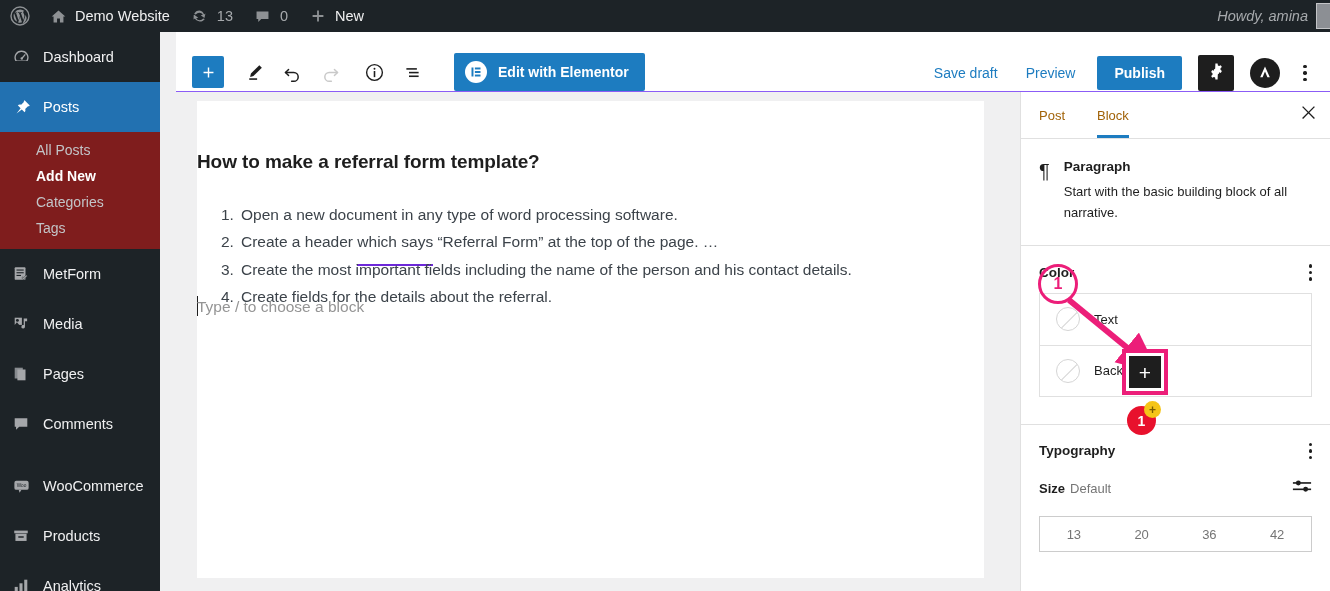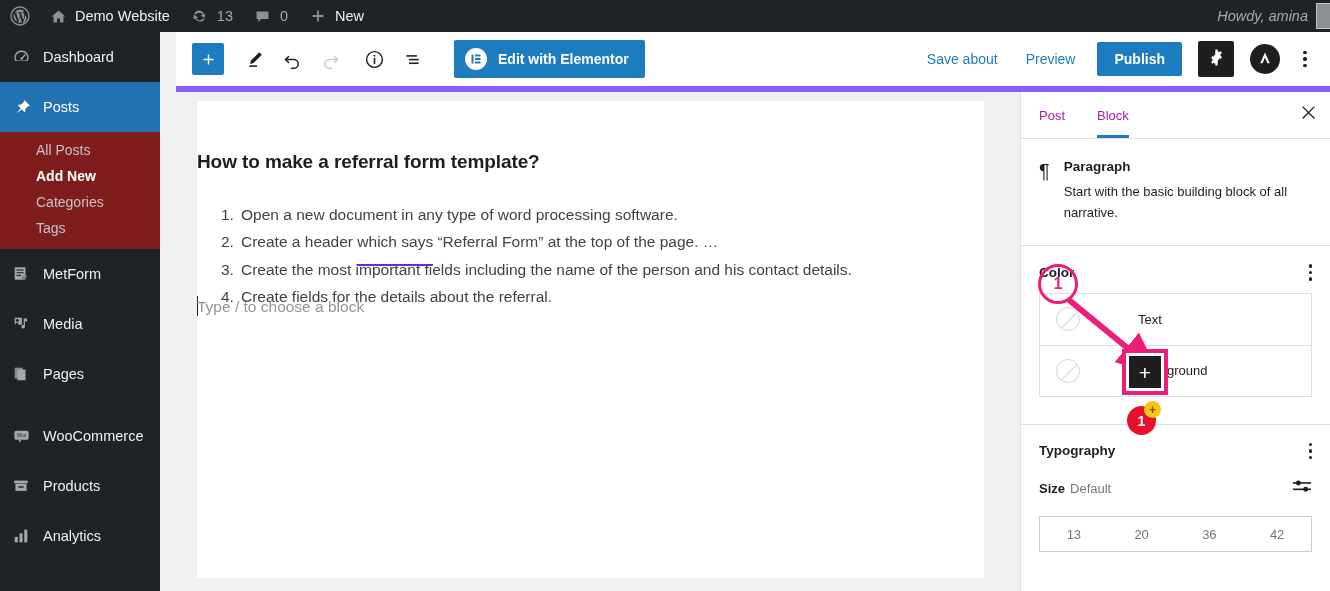--- a/index.html
+++ b/index.html
@@ -73,22 +73,22 @@
   
   #editor {
     position: absolute; top: 32px; left: 176px;
     width: 1154px; height: 559px;
     background: #f0f0f1;
   }
 
   
   #editor-header {
     position: absolute; top: 0; left: 0; width: 1154px; height: 60px;
-    background: #fff; border-bottom: 6px solid #8b5cf6;
-    display: flex; align-items: center;
+    background: #fff; border-bottom: 1px solid #8b5cf6;
+    display: flex; align-items: flex-end;
   }
   .hdr-left { display: flex; align-items: center; padding-left: 16px; gap: 2px; }
   .hdr-right { margin-left: auto; display: flex; align-items: center; padding-right: 10px; gap: 4px; }
   .tb-btn {
     width: 36px; height: 36px;
     display: flex; align-items: center; justify-content: center;
     border-radius: 2px;
     color: #1e1e1e;
   }
   .tb-btn.adder { background: #1d7cc0; color: #fff; width: 32px; height: 32px; margin-right: 10px; }
@@ -235,21 +235,21 @@
     background: #fff; border-left: 1px solid #e0e0e0;
     font-size: 13px; color: #1e1e1e;
     overflow: hidden;
   }
   .sb-tabs {
     height: 47px; display: flex; align-items: stretch;
     border-bottom: 1px solid #e0e0e0; position: relative;
   }
   .sb-tab {
     padding: 0 16px; display: flex; align-items: center;
-    font-size: 13px; color: #a21caf; position: relative;
+    font-size: 13px; color: #a16207; position: relative;
   }
   .sb-tab:first-child { padding-left: 18px; }
   .sb-tab.active::after {
     content: ""; position: absolute; left: 16px; right: 16px; bottom: 0;
     height: 3px; background: #1d7cc0;
   }
   .sb-close {
     margin-left: auto; width: 44px;
     display: flex; align-items: center; justify-content: center;
     font-size: 17px; color: #1e1e1e;
@@ -277,21 +277,21 @@
   .color-row + .color-row { border-top: 1px solid #e0e0e0; }
   .swatch {
     width: 24px; height: 24px; border-radius: 50%;
     border: 1px solid #d5d5d5; position: relative; overflow: hidden;
   }
   .swatch::after {
     content: ""; position: absolute; left: -3px; top: 11px;
     width: 32px; height: 1px; background: #d5d5d5;
     transform: rotate(-45deg);
   }
-  .color-label { font-size: 13px; margin-left: 44px; }
+  .color-label { font-size: 13px; }
   .typo-sep { height: 1px; background: #e0e0e0; margin-top: 27px; }
   .size-row {
     display: flex; align-items: center;
     padding: 0 18px; height: 34px;
   }
   .size-label { font-size: 13px; font-weight: bold; }
   .size-value { font-size: 13px; color: #757575; margin-left: 5px; }
   .sliders-icon { margin-left: auto; }
   .size-presets {
     margin: 11px 18px 0 18px; border: 1px solid #ccc;
@@ -407,20 +407,28 @@
   <div class="menu-top tall">
     <span class="menu-icon">
       <svg width="18" height="18" viewBox="0 0 20 20">
           <rect x="3" y="3" width="9" height="12" fill="#9fa2a6"></rect>
           <rect x="6" y="5" width="9" height="12" fill="#c3c4c7"></rect>
         </svg>
     </span>
     <span>Pages</span>
   </div>
 
+  <div class="menu-top tall">
+    <span class="menu-icon">
+      <svg width="18" height="18" viewBox="0 0 20 20">
+          <path d="M3 3.5h14v9.5H8l-3.5 3.5V13H3z" fill="#c3c4c7"></path>
+        </svg>
+    </span>
+    <span>Comments</span>
+  </div>
 
   <div class="menu-sep"></div>
 
   <div class="menu-top tall">
     <span class="menu-icon">
       <svg width="19" height="19" viewBox="0 0 20 20">
           <rect x="2.5" y="4" width="15" height="9.5" rx="2" fill="#c3c4c7"></rect>
           <path d="M7 13.5l1 3 2-3z" fill="#c3c4c7"></path>
           <text x="10" y="11" font-size="5" text-anchor="middle" fill="#1d2327" font-family="sans-serif">Woo</text>
         </svg>
@@ -500,21 +508,21 @@
               <rect x="6.5" y="2" width="7.5" height="2.6" fill="#1d7cc0"></rect>
               <rect x="6.5" y="6.7" width="7.5" height="2.6" fill="#1d7cc0"></rect>
               <rect x="6.5" y="11.4" width="7.5" height="2.6" fill="#1d7cc0"></rect>
             </svg>
         </span>
         <span>Edit with Elementor</span>
       </div>
     </div>
 
     <div class="hdr-right">
-      <span class="link-btn">Save about</span>
+      <span class="link-btn">Save draft</span>
       <span class="link-btn">Preview</span>
       <span class="publish-btn">Publish</span>
       <span class="gear-btn">
         <span>
           <svg width="19" height="19" viewBox="0 0 24 24">
               <path d="M12 8.2A3.8 3.8 0 1 0 12 15.8 3.8 3.8 0 0 0 12 8.2zm0 2a1.8 1.8 0 1 1 0 3.6 1.8 1.8 0 0 1 0-3.6z" fill="#fff"></path>
               <path d="M10.6 2h2.8l.35 2.3c.55.18 1.07.43 1.53.74l2.1-1 1.4 2.42-1.75 1.5c.06.3.09.62.09.94s-.03.64-.09.94l1.75 1.5-1.4 2.42-2.1-1c-.46.31-.98.56-1.53.74L13.4 22h-2.8l-.35-2.3a6 6 0 0 1-1.53-.74l-2.1 1-1.4-2.42 1.75-1.5a5.7 5.7 0 0 1 0-1.88l-1.75-1.5 1.4-2.42 2.1 1c.46-.31.98-.56 1.53-.74z" fill="#fff"></path>
             </svg>
         </span>
       </span>

